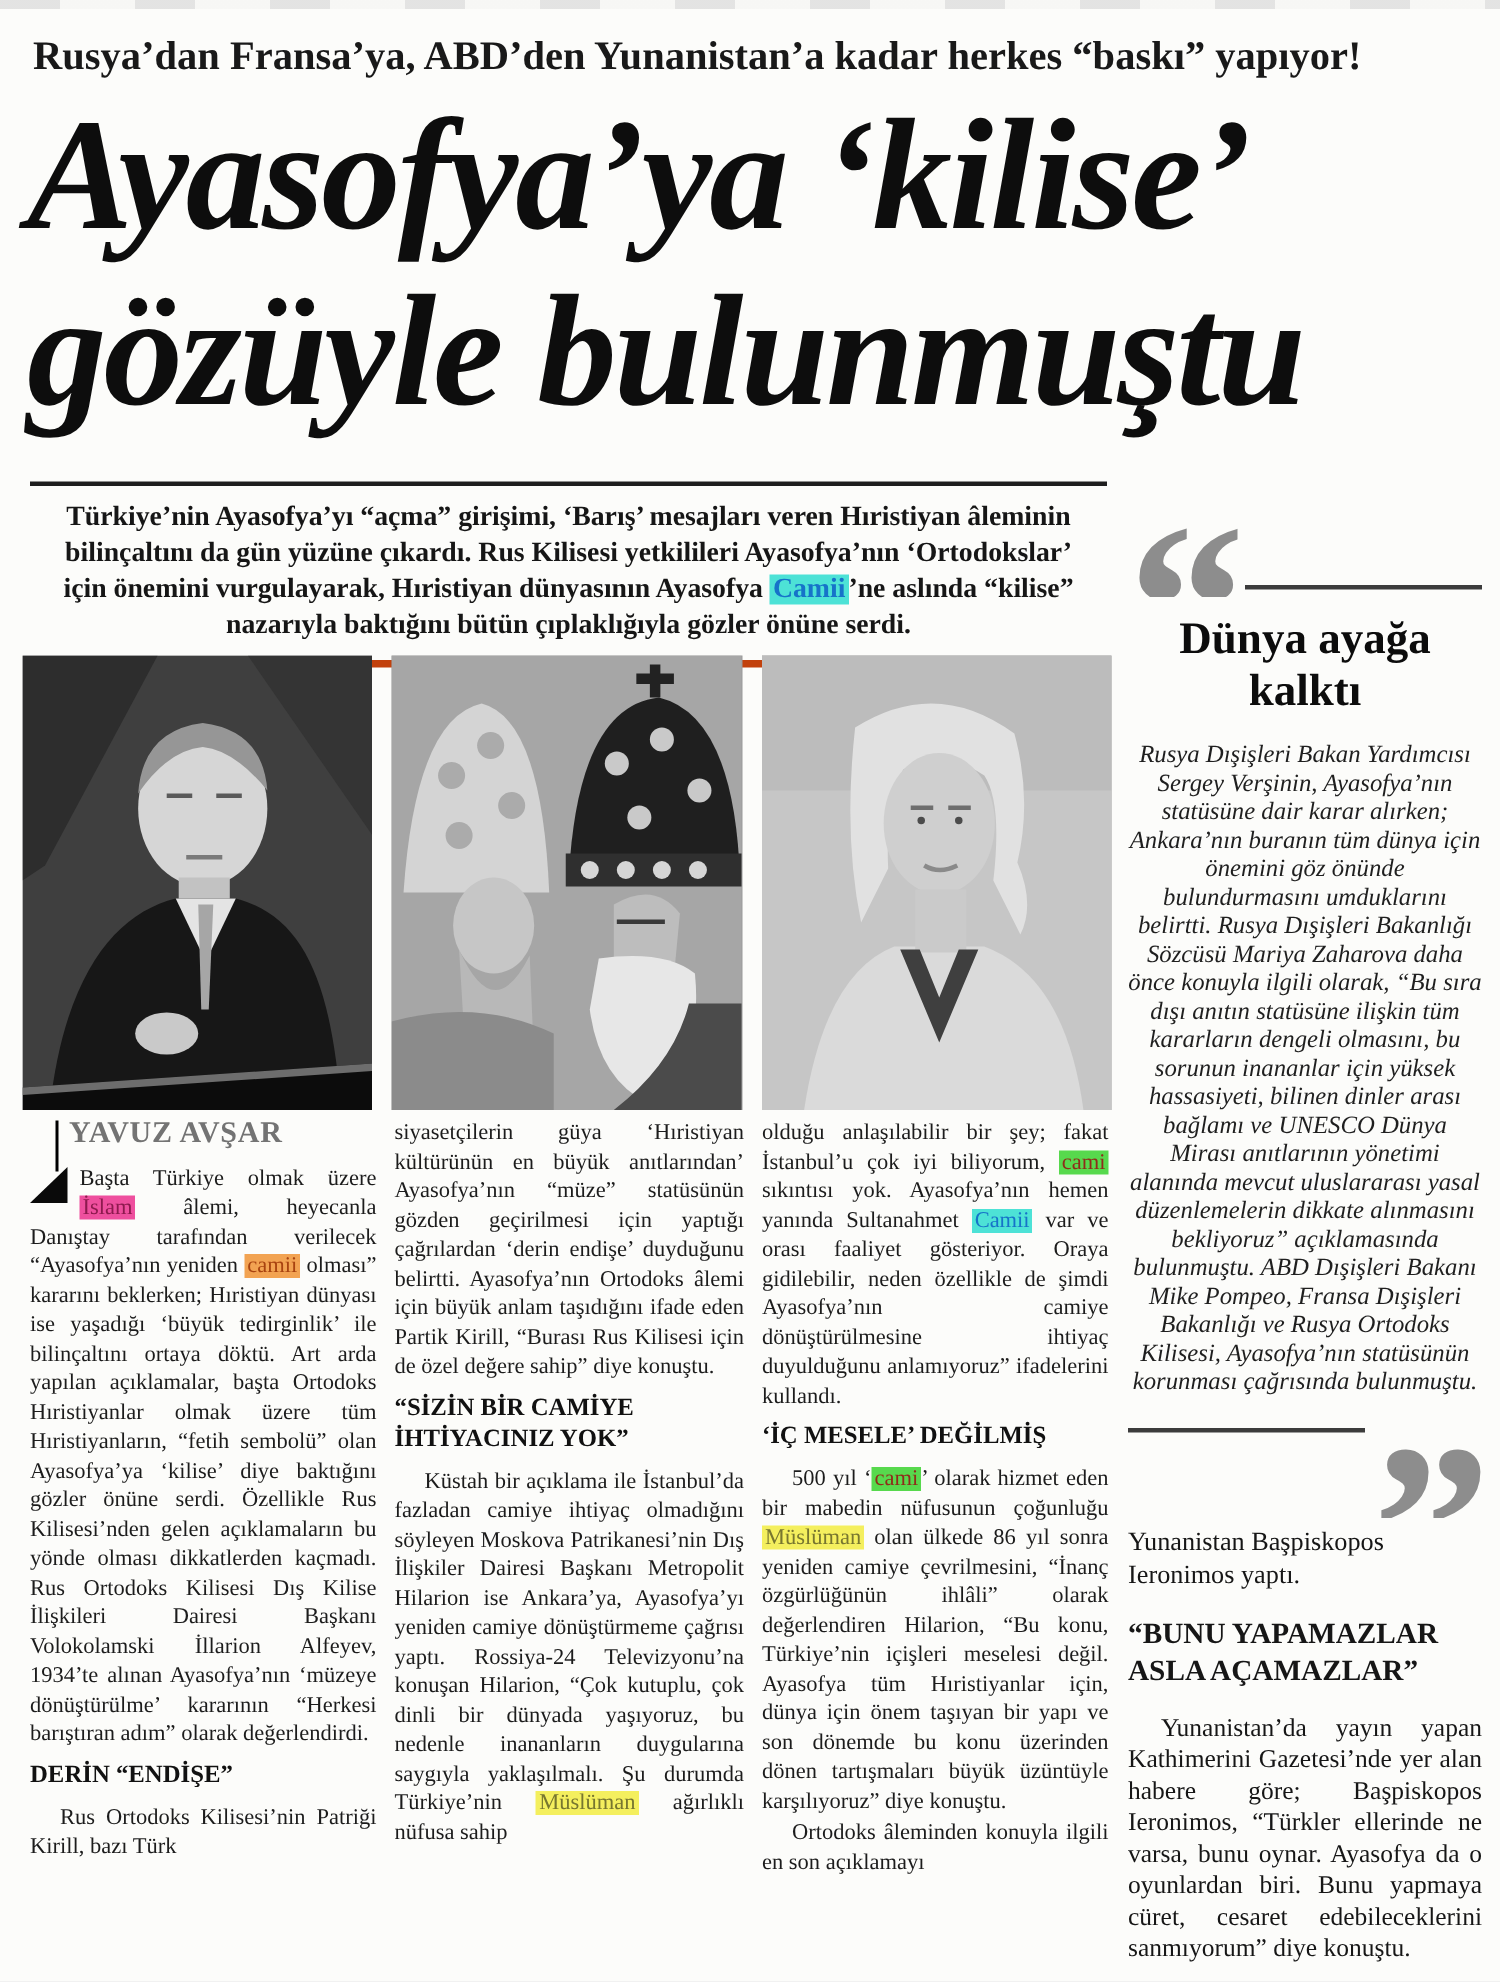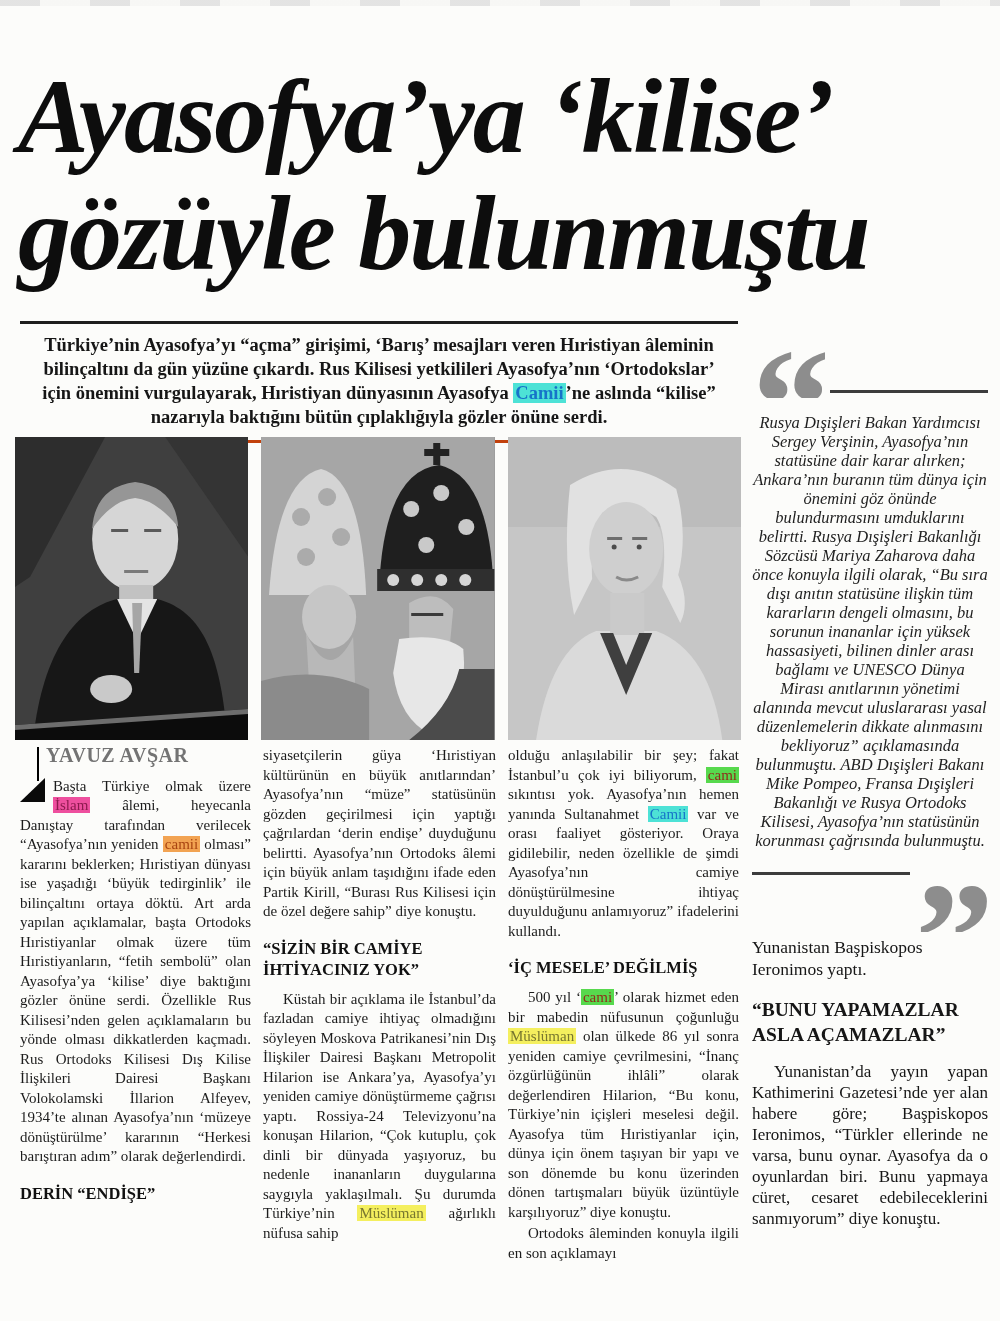--- a/index.html
+++ b/index.html
@@ -14,39 +14,39 @@
 
   .kicker { position:absolute; top:22px; left:22px; width:956px;
           font-size:27px; font-weight:700; white-space:nowrap; color:#191919; }
 
   .headline { position:absolute; top:58px; left:18px; width:966px;
           font-size:106px; line-height:117px; font-weight:700;
           letter-spacing:-2px; color:#0d0d0d; }
   .headline .hl-line { display:block; white-space:nowrap;font-style:italic; }
 
   .lede { position:absolute; top:321px; left:20px; width:718px;
-          border-top:3px solid #1e1e1e; border-bottom:3px solid #c2410c;
+          border-top:3px solid #1e1e1e; border-bottom:5px solid #c2410c;
           padding:9px 8px 11px; text-align:center;
           font-size:18.5px; line-height:24px; font-weight:700; color:#161616; }
 
   .photos { position:absolute; top:437px; left:15px; width:726px; height:303px;
           display:flex; gap:13px; }
   .photo { flex:1; overflow:hidden; background:#9a9a9a; }
   .photo svg { width:100%; height:100%; display:block; }
 
   .col { position:absolute; top:746px; font-size:15px; line-height:19.5px;
           text-align:justify; color:#1c1c1c; }
   .col1 { left:20px;  width:231px; }
   .col2 { left:263px; width:233px; }
   .col3 { left:508px; width:231px; }
 
   .body-p { margin-bottom:2px; }
   .indent { text-indent:20px; }
   .subhead { font-size:16.5px; line-height:21px; font-weight:700;
-          text-align:left; margin:16px 0 10px; color:#111; }
+          text-align:left; margin:5px 0 10px; color:#111; }
 
   .byline-row { position:relative; padding-left:26px; margin-bottom:9px; }
   .byline-vline { position:absolute; left:17px; top:1px; width:2px; height:34px; background:#000; }
   .byline { font-size:20px; font-weight:700; letter-spacing:.5px; color:#737373; }
   .byline-triangle { float:left; width:0; height:0;
           border-bottom:24px solid #0a0a0a; border-left:25px solid transparent;
           margin:1px 8px 2px 0; }
 
   .sidebar { position:absolute; left:752px; top:326px; width:236px; color:#161616; }
   .quote-row { display:flex; align-items:flex-end; gap:5px; }
@@ -67,20 +67,21 @@
           text-align:justify; text-indent:22px; }
 
   .hlseg { padding:0 2px; }
 </style>
 </head>
 <body>
 
 <div class="page">
   <div class="scan-artifact"></div>
 
+  <div class="kicker">Rusya’dan Fransa’ya, ABD’den Yunanistan’a kadar herkes “baskı” yapıyor!</div>
 
   <h1 class="headline">
     <span class="hl-line">Ayasofya’ya ‘kilise’</span>
     <span class="hl-line">gözüyle bulunmuştu</span>
   </h1>
 
   <div class="lede"><span>Türkiye’nin Ayasofya’yı “açma” girişimi, ‘Barış’ mesajları veren Hıristiyan âleminin bilinçaltını da gün yüzüne çıkardı. Rus Kilisesi yetkilileri Ayasofya’nın ‘Ortodokslar’ için önemini vurgulayarak, Hıristiyan dünyasının Ayasofya </span><span class="hlseg" style="background-color: rgb(77, 226, 214); color: rgb(22, 115, 201);">Camii</span><span>’ne aslında “kilise” nazarıyla baktığını bütün çıplaklığıyla gözler önüne serdi.</span></div>
 
   <div class="photos">
     <div class="photo">
@@ -149,40 +150,42 @@
     </div>
   </div>
 
   <div class="col col1">
     <div class="byline-row">
       <span class="byline-vline"></span>
       <span class="byline">YAVUZ AVŞAR</span>
     </div>
     <p class="body-p"><span class="byline-triangle"></span><span><span>Başta Türkiye olmak üzere </span><span class="hlseg" style="background-color: rgb(238, 79, 158); color: rgb(141, 26, 78);">İslam</span><span> âlemi, heyecanla Danıştay tarafından verilecek “Ayasofya’nın yeniden </span><span class="hlseg" style="background-color: rgb(242, 163, 82); color: rgb(168, 67, 16);">camii</span><span> olması” kararını beklerken; Hıristiyan dünyası ise yaşadığı ‘büyük tedirginlik’ ile bilinçaltını ortaya döktü. Art arda yapılan açıklamalar, başta Ortodoks Hıristiyanlar olmak üzere tüm Hıristiyanların, “fetih sembolü” olan Ayasofya’ya ‘kilise’ diye baktığını gözler önüne serdi. Özellikle Rus Kilisesi’nden gelen açıklamaların bu yönde olması dikkatlerden kaçmadı. Rus Ortodoks Kilisesi Dış Kilise İlişkileri Dairesi Başkanı Volokolamski İllarion Alfeyev, 1934’te alınan Ayasofya’nın ‘müzeye dönüştürülme’ kararının “Herkesi barıştıran adım” olarak değerlendirdi.</span></span></p>
     <h3 class="subhead">DERİN “ENDİŞE”</h3>
+    <p class="body-p indent">Rus Ortodoks Kilisesi’nin Patriği Kirill, bazı Türk</p>
   </div>
 
   <div class="col col2">
     <p class="body-p">siyasetçilerin güya ‘Hıristiyan kültürünün en büyük anıtlarından’ Ayasofya’nın “müze” statüsünün gözden geçirilmesi için yaptığı çağrılardan ‘derin endişe’ duyduğunu belirtti. Ayasofya’nın Ortodoks âlemi için büyük anlam taşıdığını ifade eden Partik Kirill, “Burası Rus Kilisesi için de özel değere sahip” diye konuştu.</p>
     <h3 class="subhead">“SİZİN BİR CAMİYE İHTİYACINIZ YOK”</h3>
     <p class="body-p indent"><span>Küstah bir açıklama ile İstanbul’da fazladan camiye ihtiyaç olmadığını söyleyen Moskova Patrikanesi’nin Dış İlişkiler Dairesi Başkanı Metropolit Hilarion ise Ankara’ya, Ayasofya’yı yeniden camiye dönüştürmeme çağrısı yaptı. Rossiya-24 Televizyonu’na konuşan Hilarion, “Çok kutuplu, çok dinli bir dünyada yaşıyoruz, bu nedenle inananların duygularına saygıyla yaklaşılmalı. Şu durumda Türkiye’nin </span><span class="hlseg" style="background-color: rgb(244, 239, 94); color: rgb(119, 118, 47);">Müslüman</span><span> ağırlıklı nüfusa sahip</span></p>
   </div>
 
   <div class="col col3">
     <p class="body-p"><span>olduğu anlaşılabilir bir şey; fakat İstanbul’u çok iyi biliyorum, </span><span class="hlseg" style="background-color: rgb(87, 217, 77); color: rgb(143, 44, 26);">cami</span><span> sıkıntısı yok. Ayasofya’nın hemen yanında Sultanahmet </span><span class="hlseg" style="background-color: rgb(77, 226, 214); color: rgb(22, 115, 201);">Camii</span><span> var ve orası faaliyet gösteriyor. Oraya gidilebilir, neden özellikle de şimdi Ayasofya’nın camiye dönüştürülmesine ihtiyaç duyulduğunu anlamıyoruz” ifadelerini kullandı.</span></p>
     <h3 class="subhead">‘İÇ MESELE’ DEĞİLMİŞ</h3>
     <p class="body-p indent"><span>500 yıl ‘</span><span class="hlseg" style="background-color: rgb(87, 217, 77); color: rgb(143, 44, 26);">cami</span><span>’ olarak hizmet eden bir mabedin nüfusunun çoğunluğu </span><span class="hlseg" style="background-color: rgb(244, 239, 94); color: rgb(119, 118, 47);">Müslüman</span><span> olan ülkede 86 yıl sonra yeniden camiye çevrilmesini, “İnanç özgürlüğünün ihlâli” olarak değerlendiren Hilarion, “Bu konu, Türkiye’nin içişleri meselesi değil. Ayasofya tüm Hıristiyanlar için, dünya için önem taşıyan bir yapı ve son dönemde bu konu üzerinden dönen tartışmaları büyük üzüntüyle karşılıyoruz” diye konuştu.</span></p>
     <p class="body-p indent">Ortodoks âleminden konuyla ilgili en son açıklamayı</p>
   </div>
 
   <aside class="sidebar">
     <div class="quote-row open">
       <span class="quote-glyph">“</span>
       <span class="qline"></span>
     </div>
+    <h2 class="sb-heading">Dünya ayağa kalktı</h2>
     <p class="sb-quote">Rusya Dışişleri Bakan Yardımcısı Sergey Verşinin, Ayasofya’nın statüsüne dair karar alırken; Ankara’nın buranın tüm dünya için önemini göz önünde bulundurmasını umduklarını belirtti. Rusya Dışişleri Bakanlığı Sözcüsü Mariya Zaharova daha önce konuyla ilgili olarak, “Bu sıra dışı anıtın statüsüne ilişkin tüm kararların dengeli olmasını, bu sorunun inananlar için yüksek hassasiyeti, bilinen dinler arası bağlamı ve UNESCO Dünya Mirası anıtlarının yönetimi alanında mevcut uluslararası yasal düzenlemelerin dikkate alınmasını bekliyoruz” açıklamasında bulunmuştu. ABD Dışişleri Bakanı Mike Pompeo, Fransa Dışişleri Bakanlığı ve Rusya Ortodoks Kilisesi, Ayasofya’nın statüsünün korunması çağrısında bulunmuştu.</p>
     <div class="quote-row close">
       <span class="qline"></span>
       <span class="quote-glyph">”</span>
     </div>
     <p class="sb-attr">Yunanistan Başpiskopos Ieronimos yaptı.</p>
     <h3 class="sb-subhead">“BUNU YAPAMAZLAR ASLA AÇAMAZLAR”</h3>
     <p class="sb-body">Yunanistan’da yayın yapan Kathimerini Gazetesi’nde yer alan habere göre; Başpiskopos Ieronimos, “Türkler ellerinde ne varsa, bunu oynar. Ayasofya da o oyunlardan biri. Bunu yapmaya cüret, cesaret edebileceklerini sanmıyorum” diye konuştu.</p>
   </aside>
 </div>

